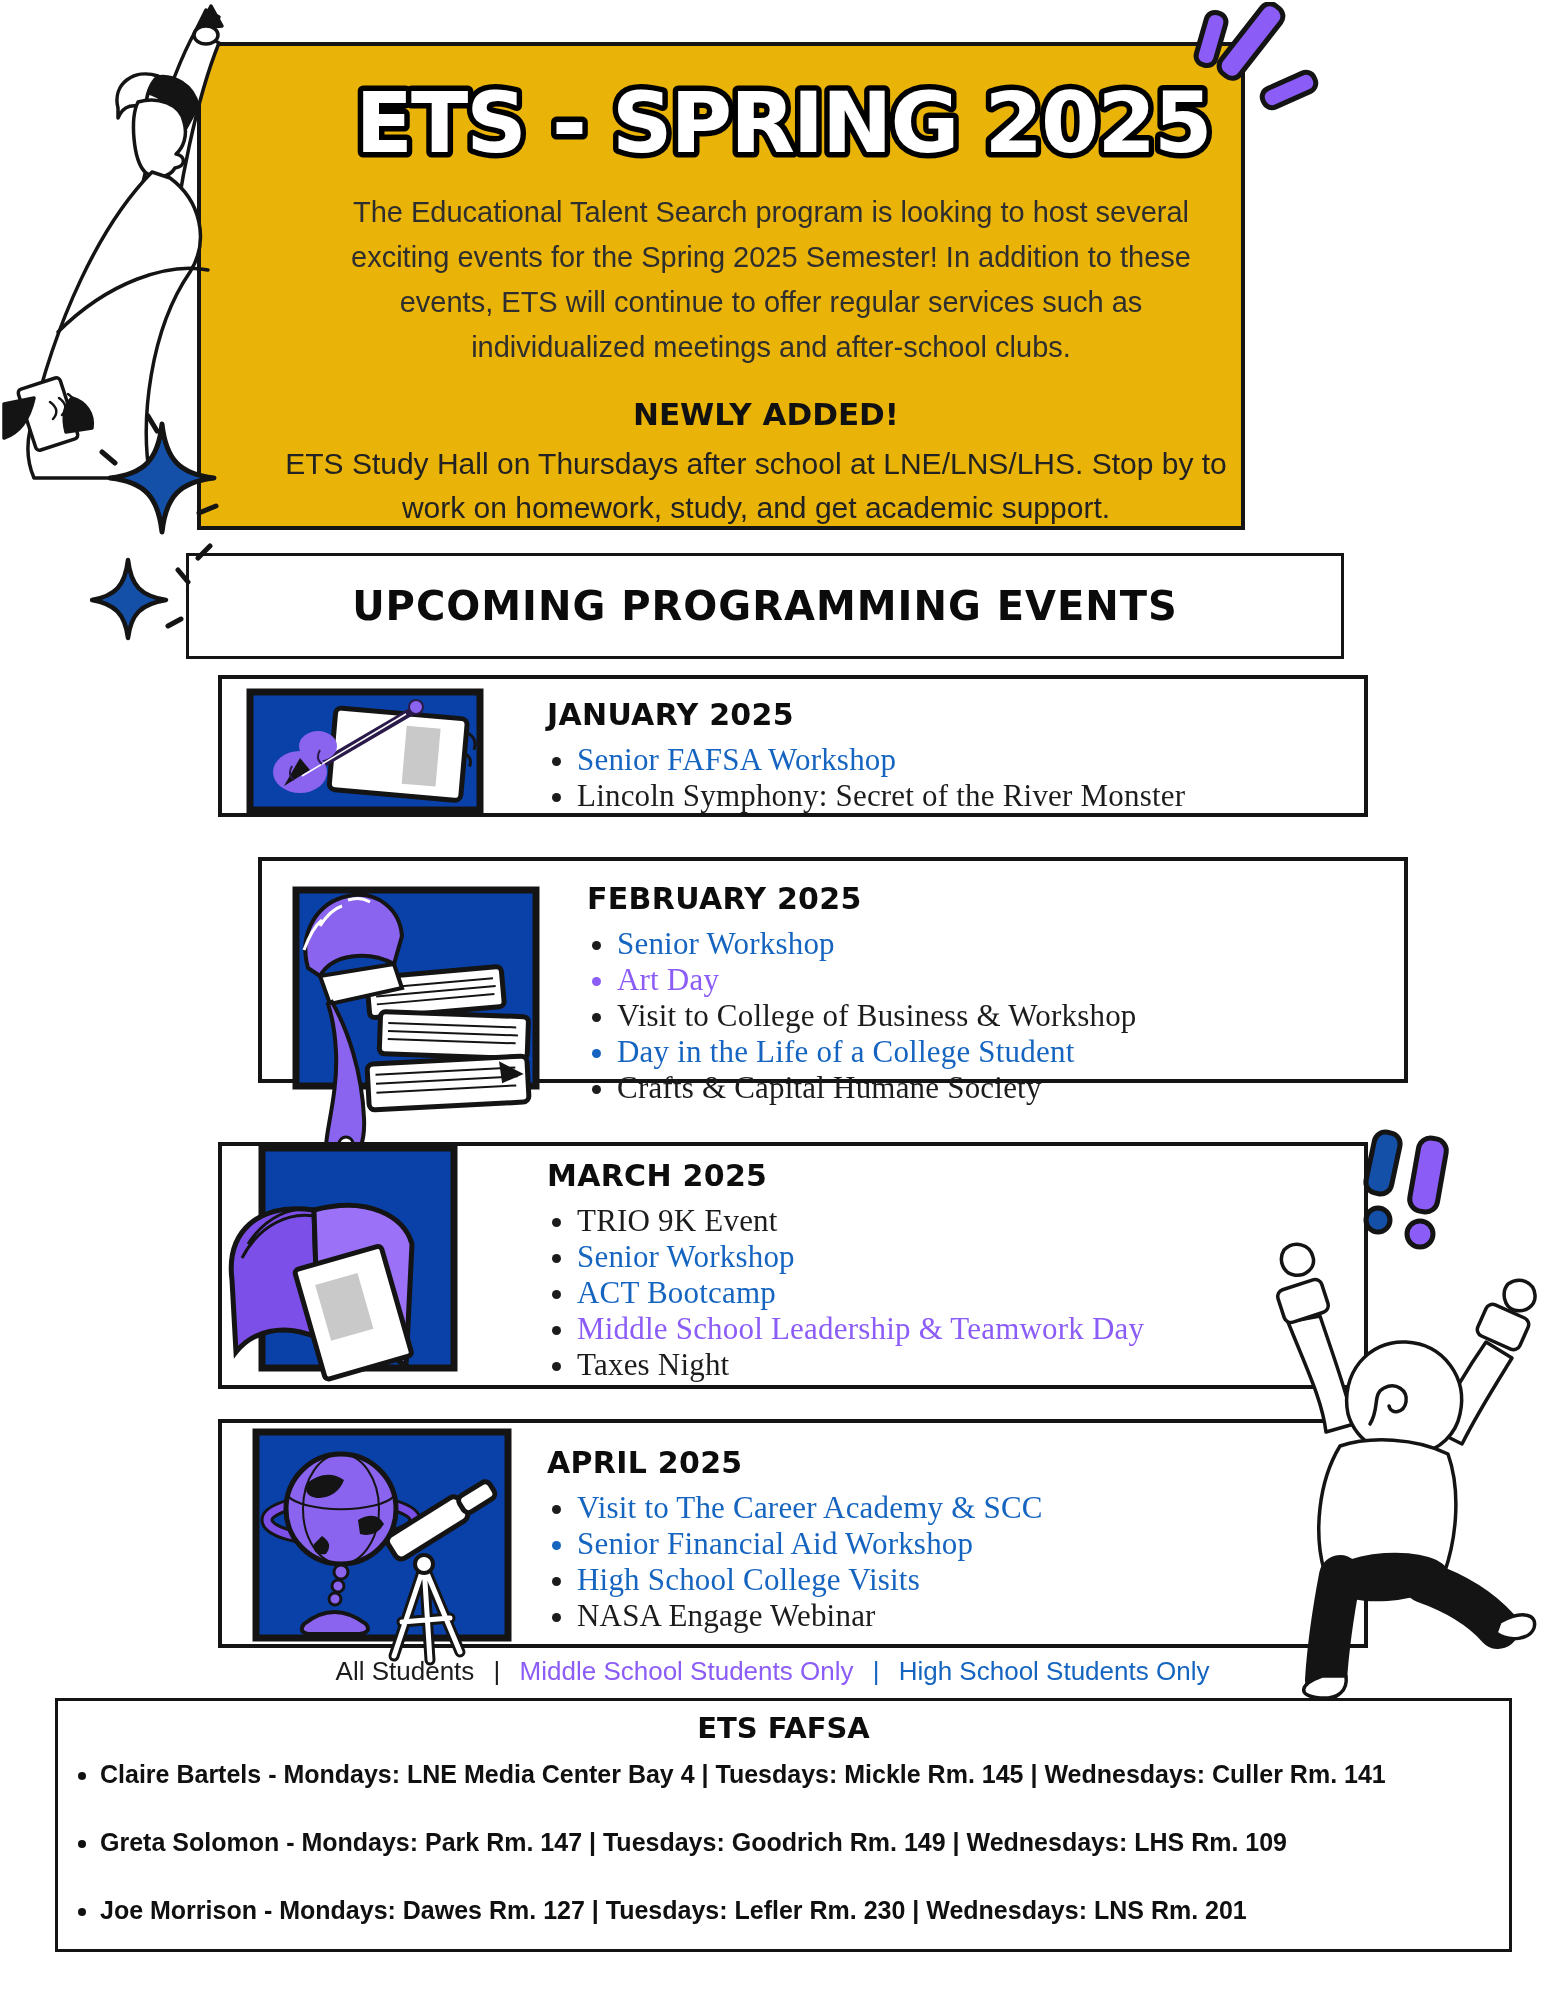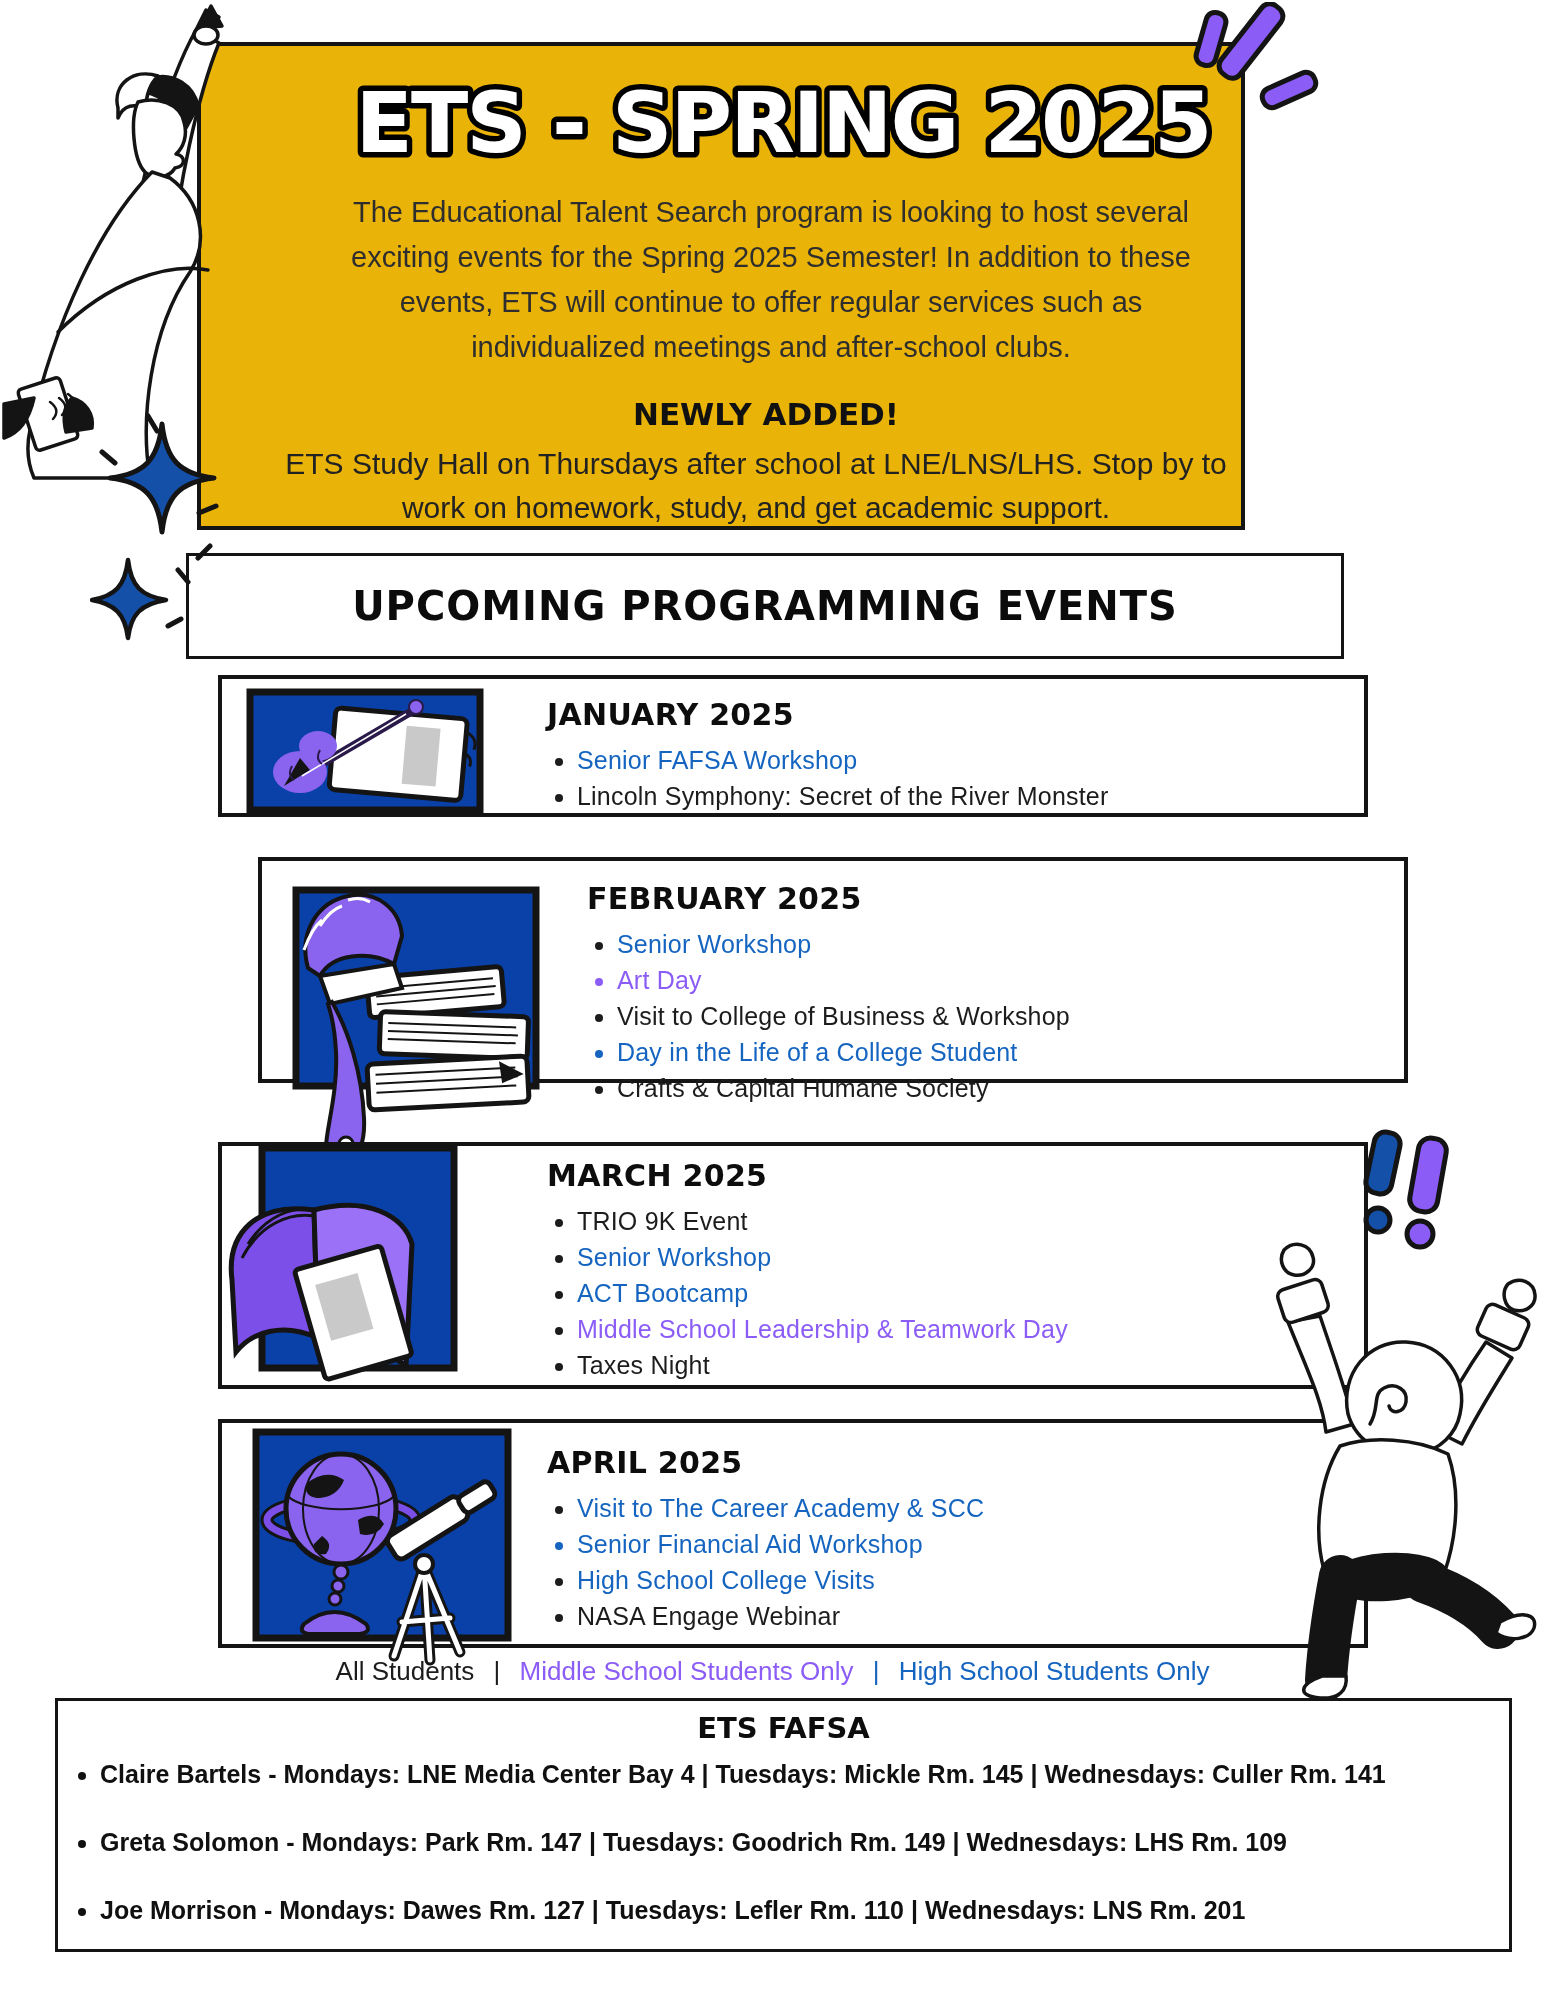--- a/index.html
+++ b/index.html
@@ -29,21 +29,21 @@
              background:#fff;box-sizing:border-box;}
   .m-jan{top:675px;height:142px;}
   .m-feb{top:857px;height:226px;margin-left:40px;}
   .m-mar{top:1142px;height:247px;}
   .m-apr{top:1419px;height:229px;}
   .month-content{position:absolute;left:325px;}
   .c-jan{top:18px;} .c-feb{top:20px;} .c-mar{top:12px;} .c-apr{top:22px;}
   .month-title{margin:0;font-family:"DejaVu Sans",sans-serif;font-weight:bold;
                font-size:30px;color:#0d0d0d;letter-spacing:.3px;}
   .event-list{margin:10px 0 0 0;padding:0 0 0 30px;list-style:disc;}
-  .event-list li{font-size:25px;line-height:36px;letter-spacing:.2px;}
+  .event-list li{font-size:31px;line-height:36px;letter-spacing:.2px;font-family:Liberation Serif, serif;}
   [data-color="blue"]{color:var(--blue_text);}
   [data-color="purple"]{color:var(--purple_text);}
   [data-color="black"]{color:#1c1c1c;}
   li[data-bullet="black"]::marker{color:#1c1c1c;}
   li[data-bullet="blue"]::marker{color:var(--blue_text);}
   li[data-bullet="purple"]::marker{color:var(--purple_text);}
 
   
   .legend{position:absolute;left:0;top:1656px;width:1545px;text-align:center;font-size:26px;}
   .legend span{margin:8px 6px;}
@@ -197,21 +197,21 @@
     <span data-color="purple">Middle School Students Only</span>
     <span class="sep2">|</span>
     <span data-color="blue">High School Students Only</span>
   </div>
 
   <div class="club-box">
     <h2 class="club-title">ETS FAFSA</h2>
     <ul class="club-list">
       <li>Claire Bartels - Mondays: LNE Media Center Bay 4 |  Tuesdays: Mickle Rm. 145  |  Wednesdays: Culler Rm. 141</li>
       <li>Greta Solomon - Mondays: Park Rm. 147  |  Tuesdays: Goodrich Rm. 149  |  Wednesdays: LHS Rm. 109</li>
-      <li>Joe Morrison - Mondays: Dawes Rm. 127  |  Tuesdays: Lefler Rm. 110  |  Wednesdays: LNS Rm. 201</li>
+      <li>Joe Morrison - Mondays: Dawes Rm. 127  |  Tuesdays: Lefler Rm. 230  |  Wednesdays: LNS Rm. 201</li>
     </ul>
   </div>
 
   <svg class="deco" style="left:0;top:0;z-index:5;" width="240" height="480" viewBox="0 0 240 480">
     <g stroke="#141414" stroke-width="3.5" stroke-linejoin="round" stroke-linecap="round" fill="#ffffff">
       <path d="M196,30 l10,-20 l13,7 l-9,19 z"></path>
       <path d="M200,28 L211,6 L222,26 Z" fill="#141414"></path>
       <path d="M128,268 C138,180 168,80 196,30 L219,43 C199,92 176,190 170,278 Z"></path>
       <ellipse cx="206" cy="35" rx="12" ry="9"></ellipse>
       <path d="M152,78 C174,72 194,86 198,106 L186,128 C176,108 162,96 146,92 Z" fill="#141414"></path>

